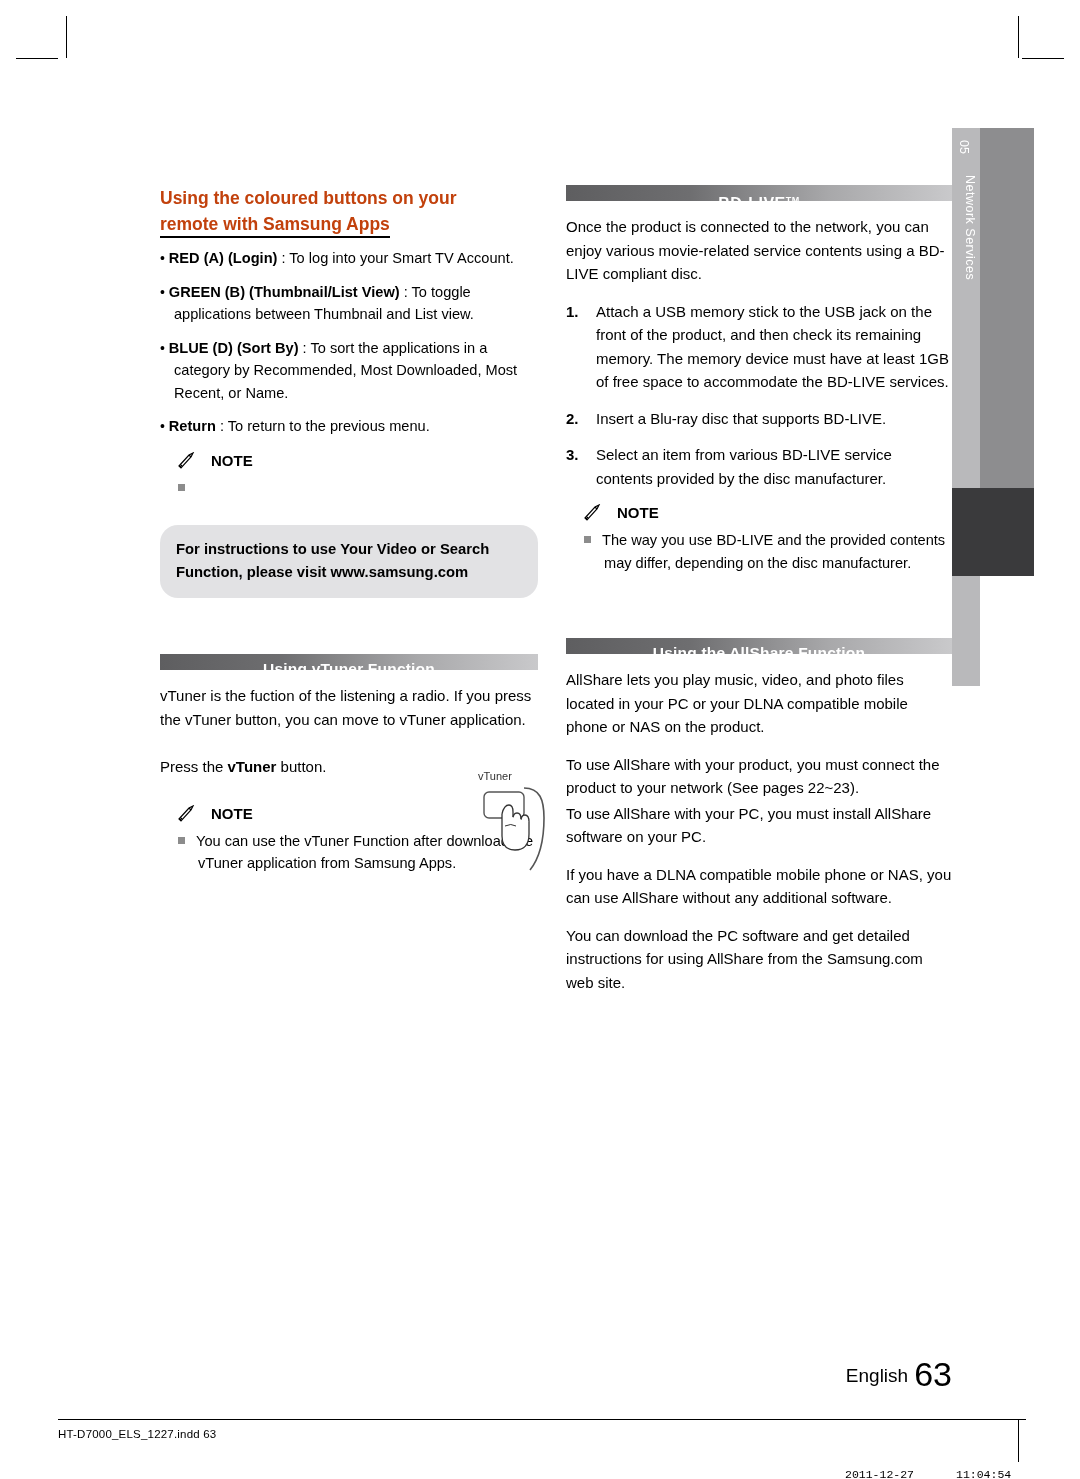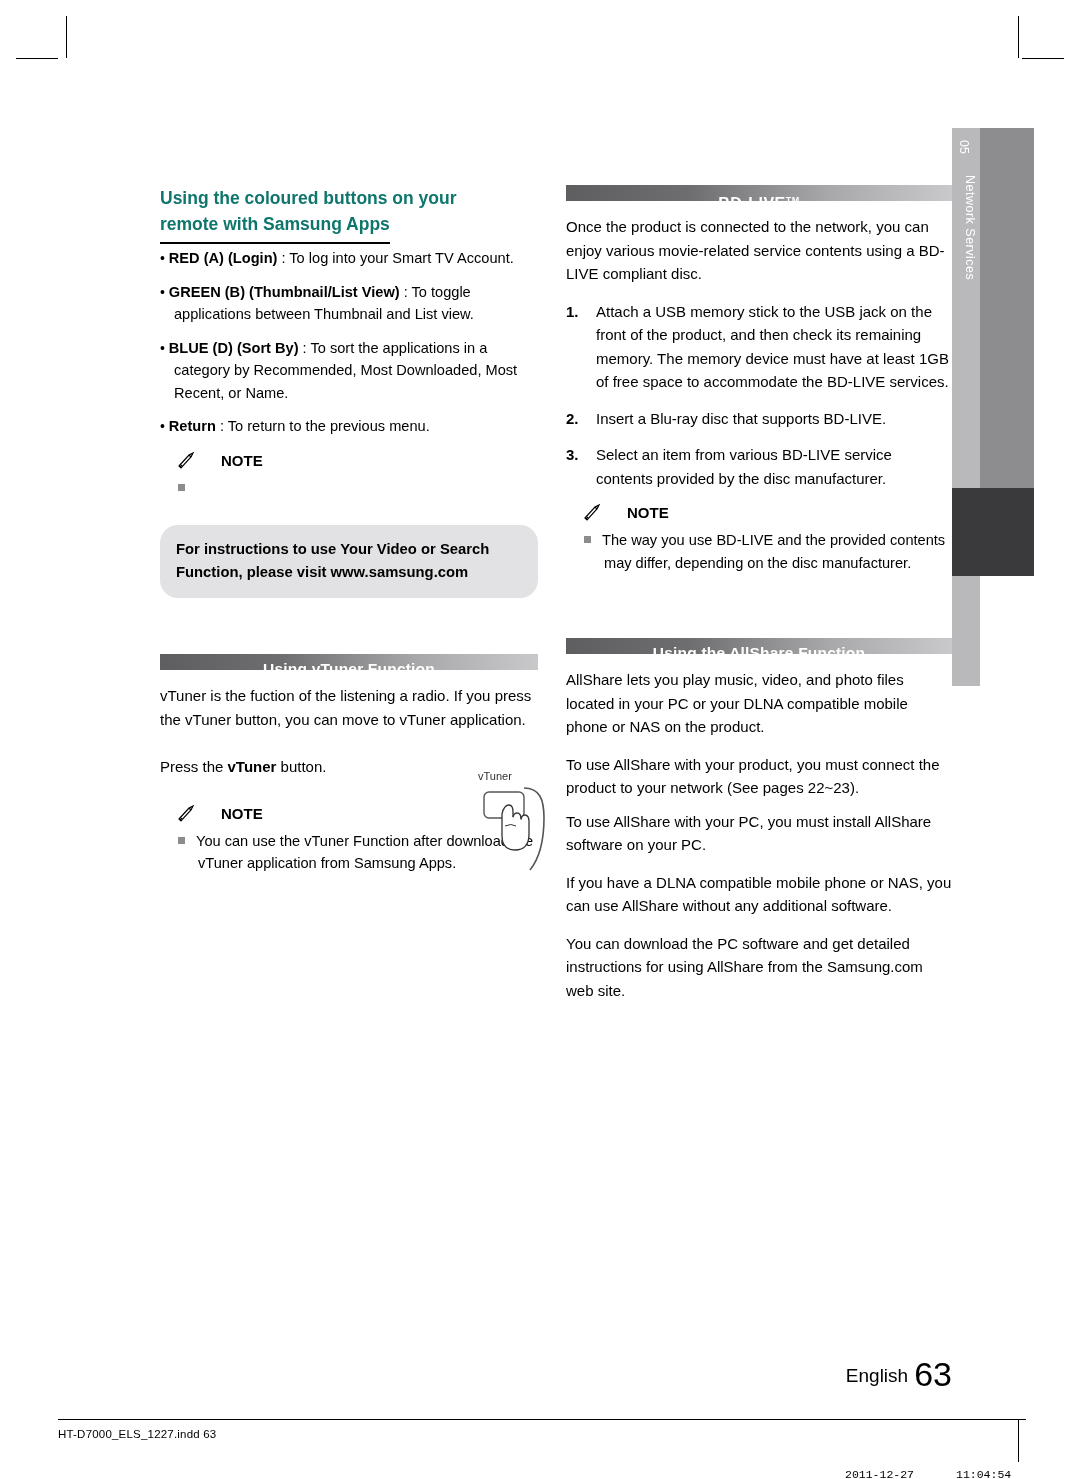--- a/index.html
+++ b/index.html
@@ -43,25 +43,25 @@
     top: 185px;
     width: 386px;
   }
 
   
   h2.section-title {
     font-size: 17.5px;
     font-weight: bold;
     line-height: 26px;
     margin: 0 0 10px 0;
-    color: #0f766e;
+    color: #c2410c;
   }
   h2.section-title .underline {
     border-bottom: 2px solid #000;
-    padding-bottom: 8px;
+    padding-bottom: 2px;
   }
 
   
   .bar {
     height: 16px;
     line-height: 30px;
     text-align: center;
     font-weight: bold;
     font-size: 15.5px;
     color: #ffffff;
@@ -116,21 +116,21 @@
     position: absolute;
     left: 0;
     top: 0;
     font-weight: bold;
   }
 
   
   .note-head {
     display: flex;
     align-items: center;
-    gap: 21px;
+    gap: 11px;
     font-size: 15px;
     font-weight: bold;
     margin: 14px 0 8px 18px;
   }
   .note-icon {
     display: inline-block;
     width: 22px; height: 17px;
     position: relative;
   }
   .note-items {
@@ -370,21 +370,21 @@
       </span>
       <span>NOTE</span>
     </div>
     <ul class="note-items">
       <li><span class="sq"></span><span>The way you use BD-LIVE and the provided contents may differ, depending on the disc manufacturer.</span></li>
     </ul>
 
     <div class="bar" style="margin-top:64px;">Using the AllShare Function</div>
 
     <p class="body">AllShare lets you play music, video, and photo files located in your PC or your DLNA compatible mobile phone or NAS on the product.</p>
-    <p class="body" style="margin-bottom:10px;">To use AllShare with your product, you must connect the product to your network (See pages 22~23).</p>
+    <p class="body" style="margin-bottom:2px;">To use AllShare with your product, you must connect the product to your network (See pages 22~23).</p>
     <p class="body">To use AllShare with your PC, you must install AllShare software on your PC.</p>
     <p class="body">If you have a DLNA compatible mobile phone or NAS, you can use AllShare without any additional software.</p>
     <p class="body">You can download the PC software and get detailed instructions for using AllShare from the Samsung.com web site.</p>
   </div>
 
   <div class="footer-page">
     <span>English</span><span class="num">63</span>
   </div>
 
   <div class="footer-rule"></div>

